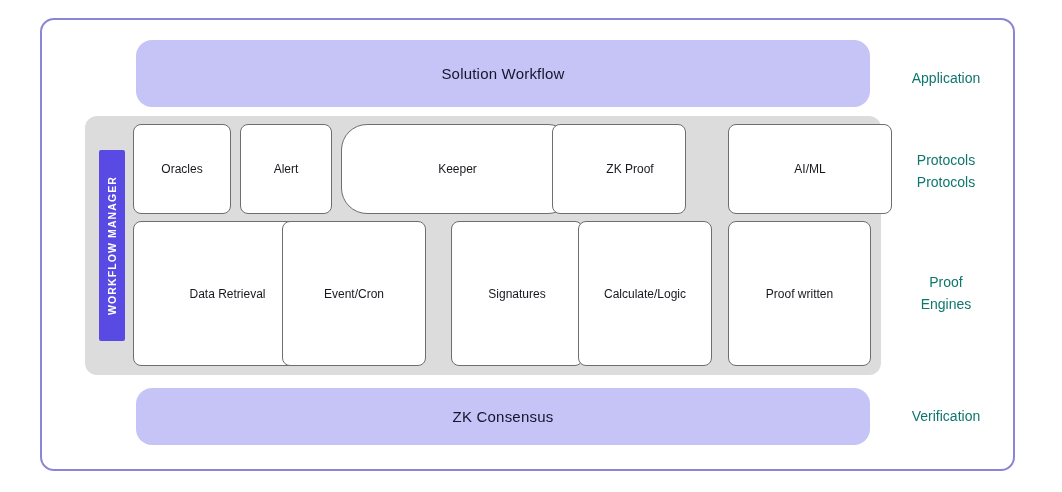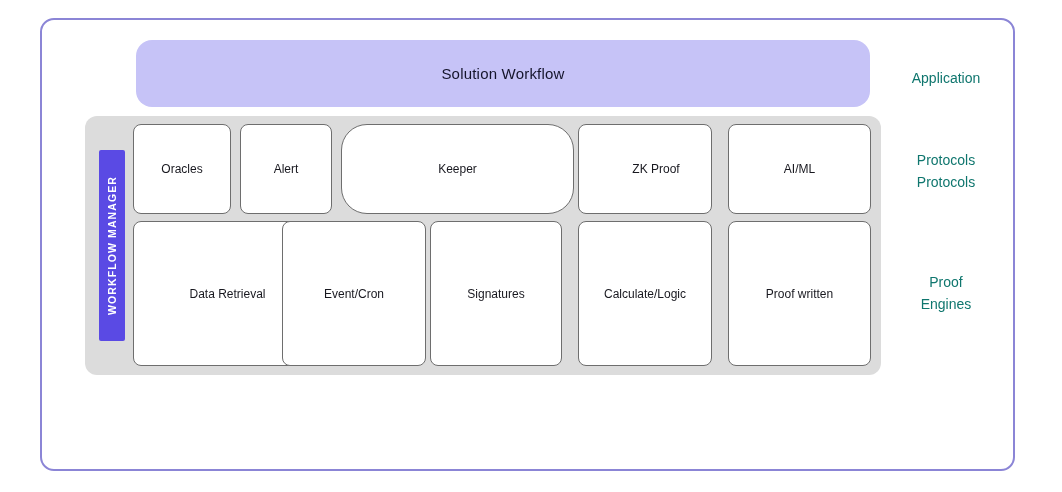--- a/index.html
+++ b/index.html
@@ -146,55 +146,61 @@
   <div id="middleware-row">
       <div class="card row-mid" style="left: 133px; width: 98px;">
         <span>Oracles</span>
       </div>
       <div class="card row-mid" style="left: 240px; width: 92px;">
         <span>Alert</span>
       </div>
       <div class="card row-mid" style="left: 341px; width: 233px; border-radius: 26px;">
         <span>Keeper</span>
       </div>
-      <div class="card row-mid" style="left: 578px; width: 134px; padding-left: 26px;">
+      <div class="card row-mid" style="left: 552px; width: 134px; padding-left: 26px;">
         <span>ZK Proof</span>
       </div>
-      <div class="card row-mid" style="left: 728px; width: 143px;">
+      <div class="card row-mid" style="left: 728px; width: 164px;">
         <span>AI/ML</span>
       </div>
     </div>
 
   <div id="engines-row">
       <div class="card row-eng" style="left: 133px; width: 168px; padding-left: 25px;">
         <span>Data Retrieval</span>
       </div>
       <div class="card row-eng" style="left: 282px; width: 144px;">
         <span>Event/Cron</span>
       </div>
-      <div class="card row-eng" style="left: 430px; width: 132px; align-items: center;">
+      <div class="card row-eng" style="left: 451px; width: 132px; align-items: center;">
         <span>Signatures</span>
       </div>
       <div class="card row-eng" style="left: 578px; width: 134px;">
         <span>Calculate/Logic</span>
       </div>
       <div class="card row-eng" style="left: 728px; width: 143px;">
         <span>Proof written</span>
       </div>
     </div>
 
+  <div class="banner" id="banner-bottom">
+    <span>ZK Consensus</span>
+  </div>
 
   <div class="layer-label" id="label-application">
     <div>Application</div>
   </div>
 
   <div class="layer-label" id="label-middleware">
     <div>Protocols</div>
     <div>Protocols</div>
   </div>
 
   <div class="layer-label" id="label-engines">
     <div>Proof</div>
     <div>Engines</div>
   </div>
 
+  <div class="layer-label" id="label-verification">
+    <div>Verification</div>
+  </div>
 
 </div>
 
 </body></html>

